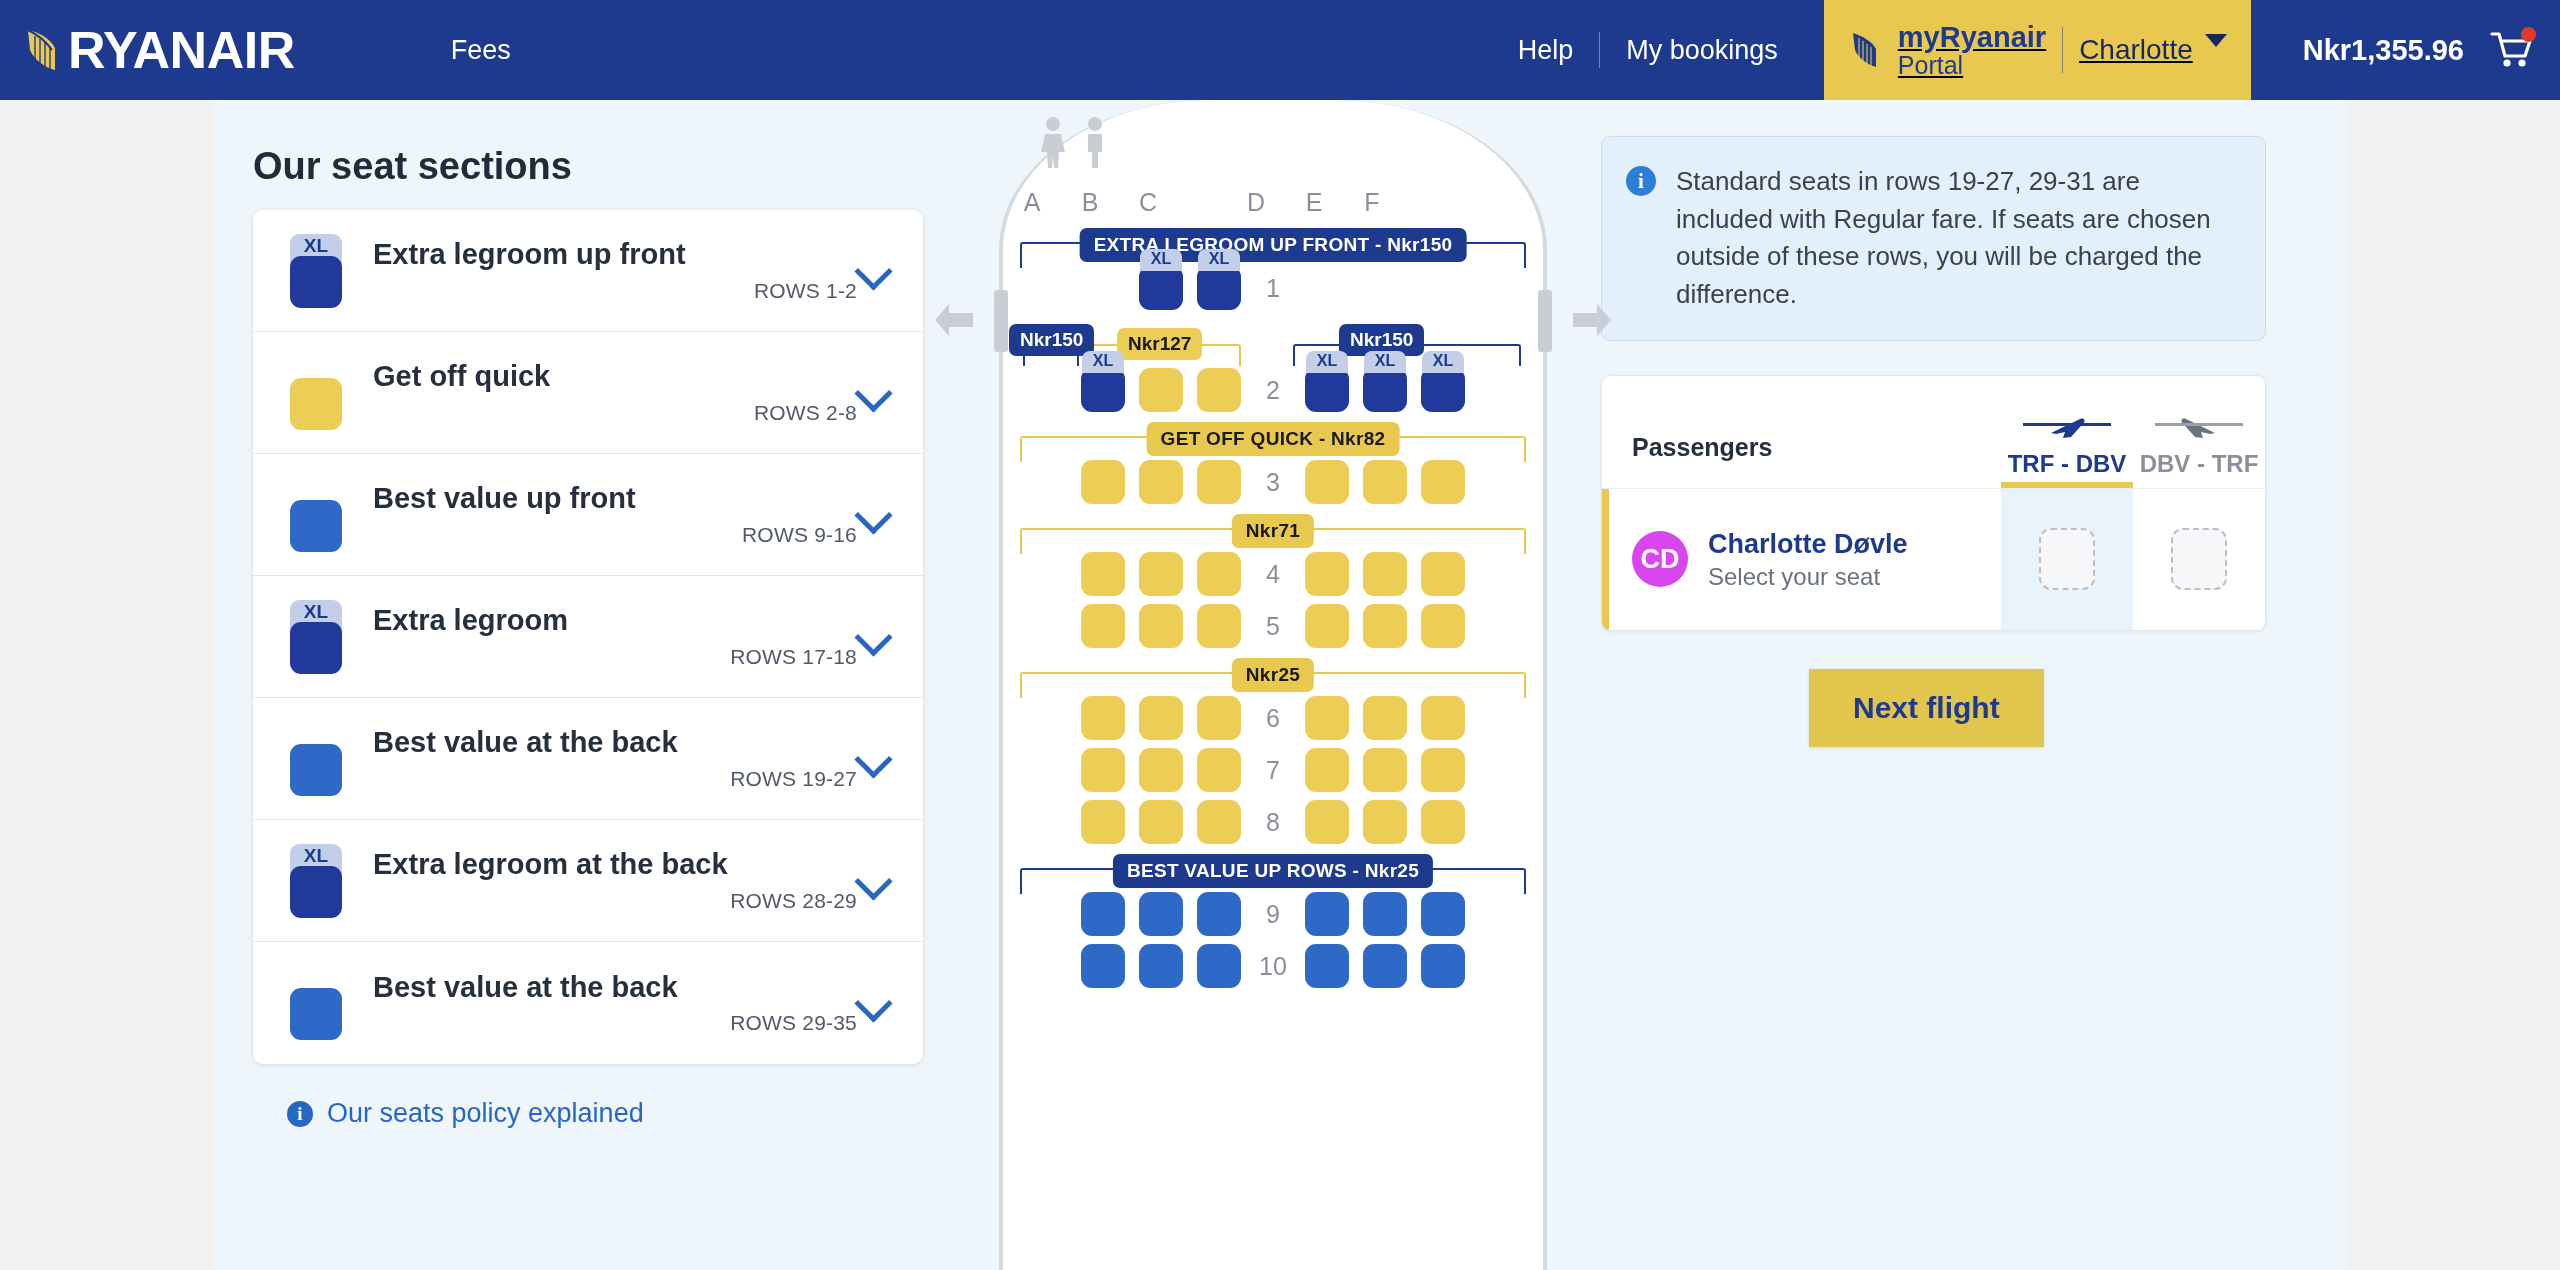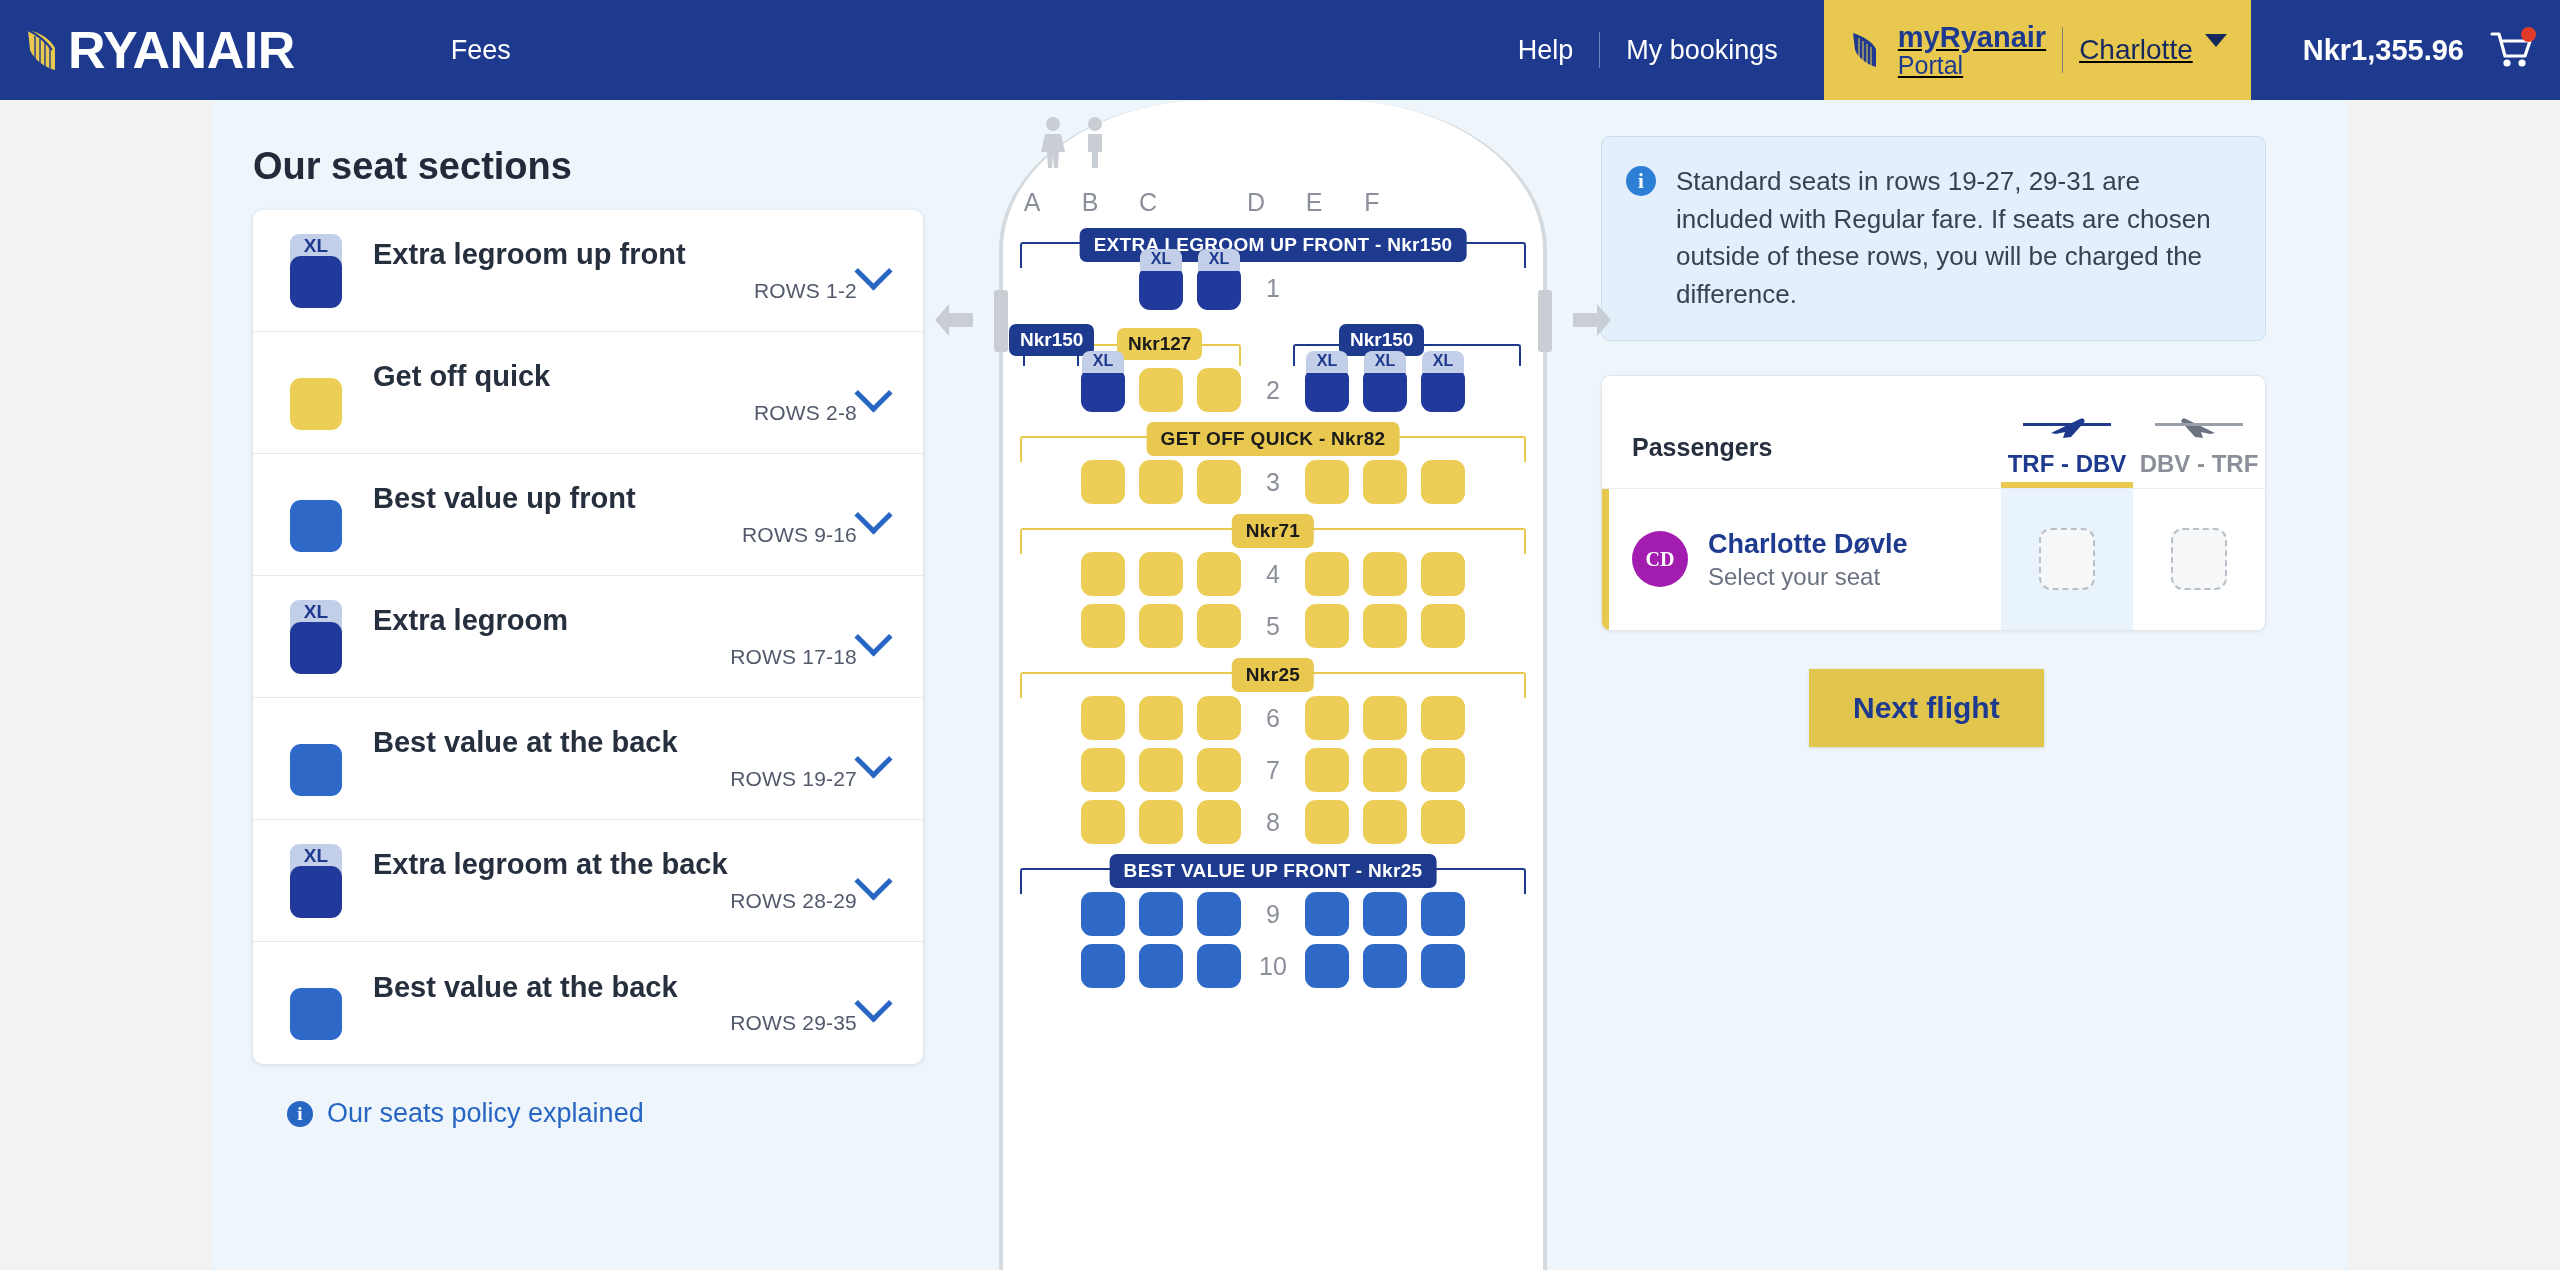--- a/index.html
+++ b/index.html
@@ -272,23 +272,23 @@
   .pax-row {
     display: flex; align-items: center; height: 142px;
     border-top: 1px solid #e9edf1; position: relative;
   }
   .pax-row::before {
     content: ''; position: absolute; left: 0; top: 0; bottom: 0;
     width: 7px; background: #e8c84f;
   }
   .pax-id { flex: 1; display: flex; align-items: center; padding-left: 30px; gap: 20px; }
   .avatar {
-    width: 56px; height: 56px; border-radius: 50%; background: #a21caf;
-    color: #fff; font-size: 20px; font-weight: 700;
-    display: flex; align-items: center; justify-content: center; font-family: Liberation Serif, serif;
+    width: 56px; height: 56px; border-radius: 50%; background: #d946ef;
+    color: #fff; font-size: 27px; font-weight: 700;
+    display: flex; align-items: center; justify-content: center;
   }
   .pax-name { font-size: 27px; font-weight: 700; color: #1e3a8f; line-height: 1.2; }
   .pax-sub { font-size: 24px; color: #6a7280; margin-top: 3px; }
   .seat-slot-cell {
     width: 132px; height: 100%; display: flex;
     align-items: center; justify-content: center;
   }
   .seat-slot-cell.active { background: #e9f3fb; }
   .seat-slot {
     width: 56px; height: 62px; border: 2px dashed #b9c0c9;
@@ -688,21 +688,21 @@
               </div>
               <div class="seat-cell">
                 <div class="seat yellow"></div>
               </div>
               <div class="seat-cell">
                 <div class="seat yellow"></div>
               </div>
             </div>
             <div class="band">
               <div class="bracket"></div>
-              <div class="pill">BEST VALUE UP FRONT - Nkr25</div>
+              <div class="pill">BEST VALUE UP ROWS - Nkr25</div>
             </div>
             <div class="seat-row">
               <div class="seat-cell">
                 <div class="seat blue"></div>
               </div>
               <div class="seat-cell">
                 <div class="seat blue"></div>
               </div>
               <div class="seat-cell">
                 <div class="seat blue"></div>

